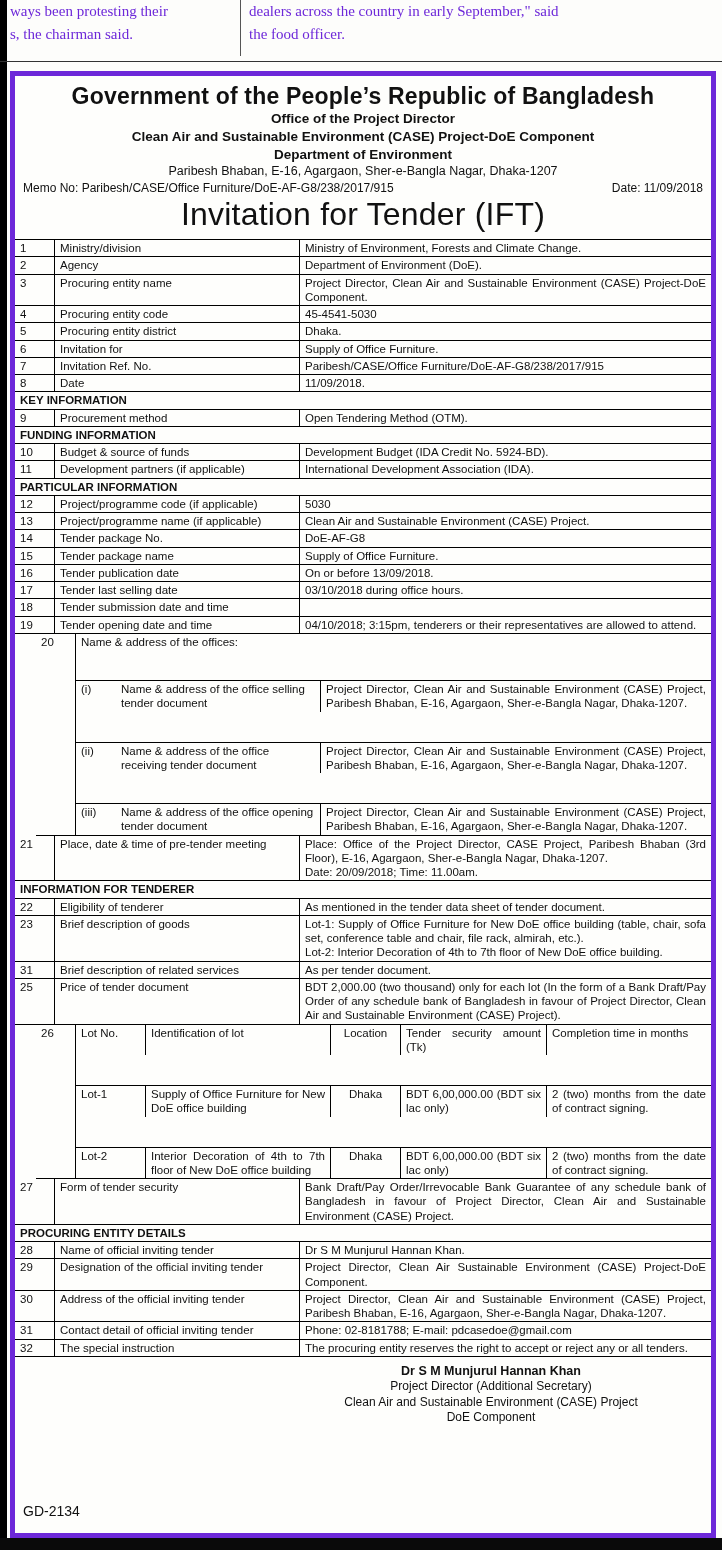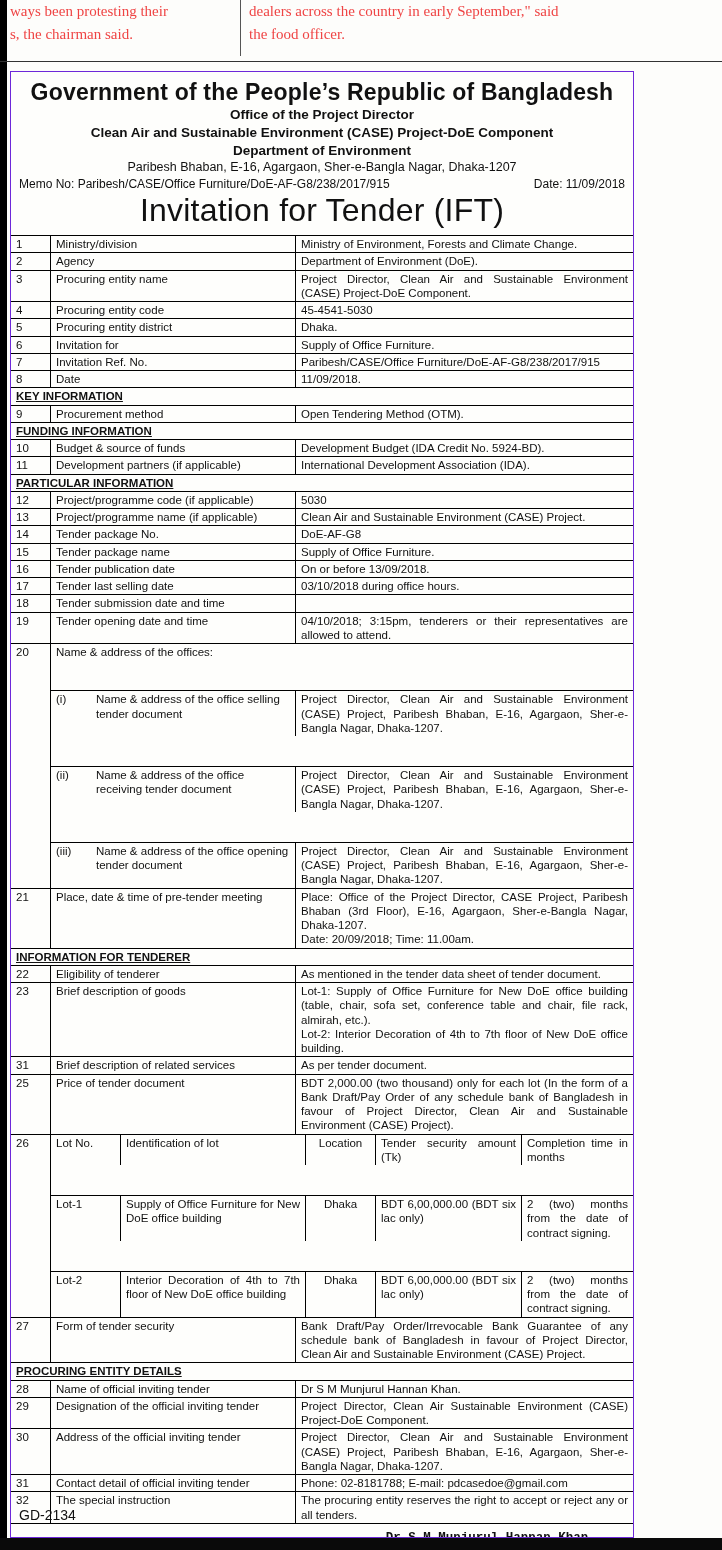--- a/index.html
+++ b/index.html
@@ -5,59 +5,59 @@
   * { margin:0; padding:0; box-sizing:border-box; }
   html,body { background:#e9e8e4; }
   body { width:722px; height:1550px; position:relative; overflow:hidden;
          font-family:"Liberation Sans", sans-serif; color:#111; }
   .page { position:absolute; inset:0; background:#fdfdfb; }
 
   .left-bar { position:absolute; left:0; top:0; width:7px; height:1550px; background:#000; }
   .bottom-bar { position:absolute; left:0; bottom:0; width:722px; height:12px; background:#0a0a0a; }
 
   .top-frag { position:absolute; top:0; left:7px; right:0; height:58px;
-              font-family:"Liberation Serif", serif; font-size:15px; line-height:1.55; color:#ef4444; }
+              font-family:"Liberation Serif", serif; font-size:15px; line-height:1.55; color:#6d28d9; }
   .frag-left  { position:absolute; left:3px; top:0; width:226px; }
   .frag-right { position:absolute; left:242px; top:0; width:335px; text-align:justify; }
   .frag-divider { position:absolute; left:233px; top:0; width:1px; height:56px; background:#555; }
   .top-rule { position:absolute; top:61px; left:0; width:722px; height:1px; background:#333; }
 
-  .notice { position:absolute; top:71px; left:10px; width:624px; height:1467px;
-            border:1px solid #6d28d9; background:#fefefc; overflow:hidden; }
+  .notice { position:absolute; top:71px; left:10px; width:706px; height:1467px;
+            border:5px solid #6d28d9; background:#fefefc; overflow:hidden; }
 
   .nh { text-align:center; }
   .nh-title { font-size:23px; font-weight:bold; margin-top:7px; letter-spacing:.2px; }
   .nh-sub  { font-size:13.5px; font-weight:bold; line-height:1.32; }
   .nh-addr { font-size:12.5px; margin-top:1px; }
   .memo-row { display:flex; justify-content:space-between; font-size:12px; padding:3px 8px 1px 8px; }
   .big-title { text-align:center; font-size:32px; font-weight:normal; line-height:1.18; letter-spacing:.2px; }
 
   .tbl { border-top:1px solid #000; margin-top:5px; font-size:11.5px; line-height:1.24; }
   .trow { display:grid; border-bottom:1px solid #000; }
   .trow.item { grid-template-columns:40px 245px 1fr; }
-  .trow.composite { grid-template-columns:40px 1fr; }
+  .trow.composite { grid-template-columns:40px 1fr;margin-left:21px; }
   .trow.section { grid-template-columns:1fr; font-weight:bold; }
-  .sec-title { padding:1px 5px;text-decoration:underline; }
+  .sec-title { padding:1px 5px; }
   .cell { padding:1px 5px; }
   .cell.num { border-right:1px solid #000; }
   .cell.label { border-right:1px solid #000; text-align:justify; }
   .cell.value { text-align:justify; white-space:pre-line; }
 
   .comp-body { display:flex; flex-direction:column;gap:30px; }
   .office-head { padding:1px 5px; }
   .office-sub { display:grid; grid-template-columns:245px 1fr; border-top:1px solid #000; }
   .office-label { display:grid; grid-template-columns:40px 1fr; padding:1px 5px; border-right:1px solid #000; }
   .lot-row { display:grid; grid-template-columns:70px 185px 70px 146px 1fr; }
   .lot-row + .lot-row { border-top:1px solid #000; }
   .lot-cell { padding:1px 5px; border-right:1px solid #000; text-align:justify; }
   .lot-cell:last-child { border-right:none; }
   .lot-cell.ctr { text-align:center; }
 
   .signature { margin:6px 0 0 250px; width:452px; text-align:center; font-size:12px; line-height:1.3; }
-  .sig-name { font-weight:bold; font-size:12.5px;font-family:Liberation Mono, monospace; }
+  .sig-name { font-weight:bold; font-size:12.5px; }
   .gd { position:absolute; left:8px; bottom:14px; font-size:14px; }
 </style>
 </head>
 <body>
 
 <div class="page">
 
   <div class="left-bar"></div>
 
   <div class="top-frag">

